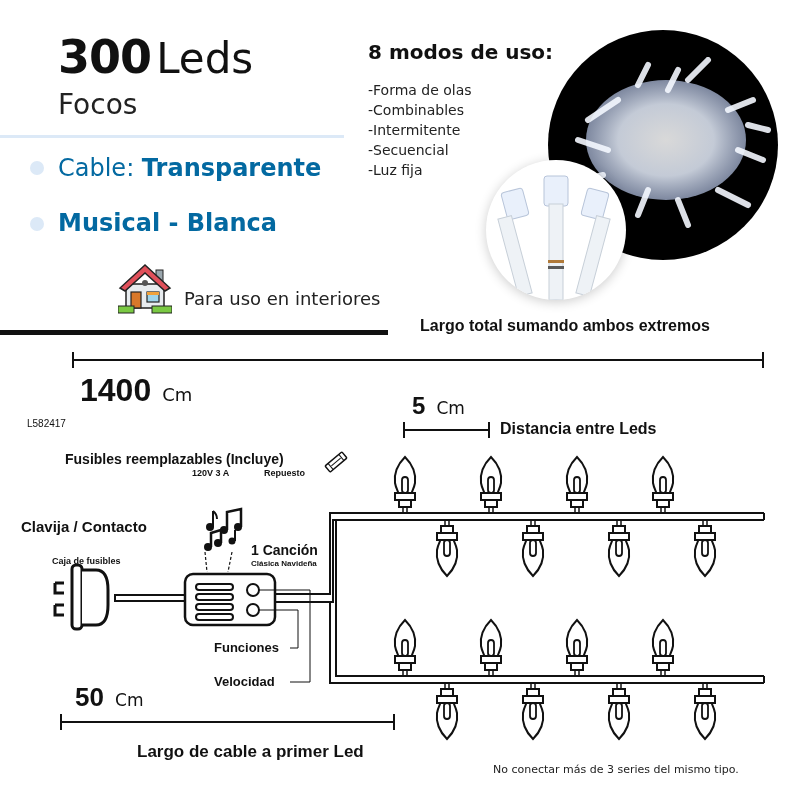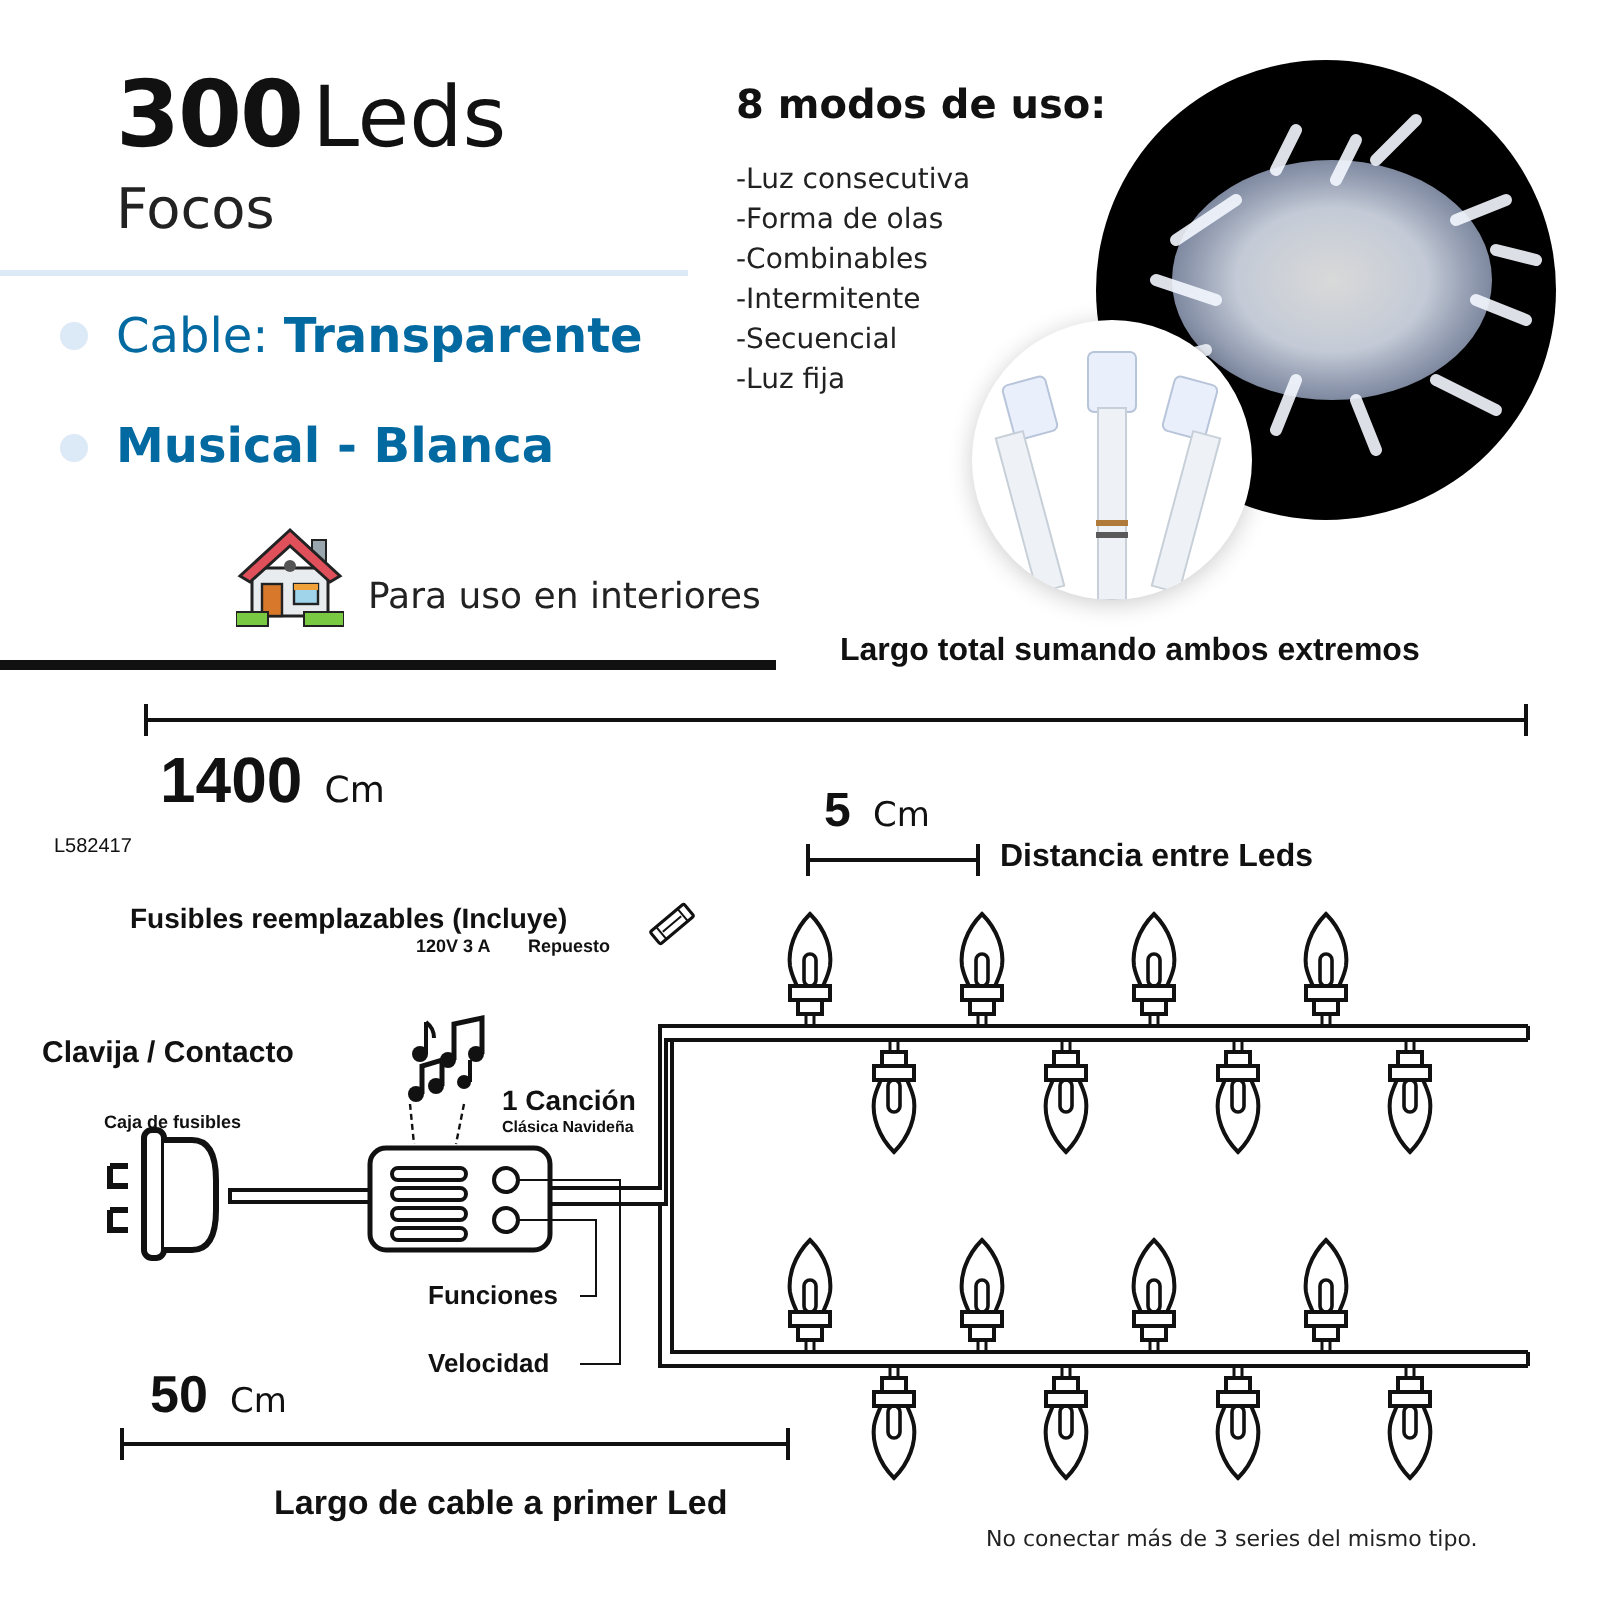--- a/index.html
+++ b/index.html
@@ -53,21 +53,20 @@
     <rect x="0" y="44" width="16" height="7" fill="#7ac943" stroke="#222" stroke-width="1"></rect>
     <rect x="34" y="44" width="20" height="7" fill="#7ac943" stroke="#222" stroke-width="1"></rect>
   </svg>
 </div>
 <div class="abs" style="left:184px;top:288px;font-size:18px;color:#222;">Para uso en interiores</div>
 
 <div class="abs heavy-line" style="left:0;top:330px;width:388px;"></div>
 
 <div class="abs modes-title" style="left:368px;top:12px;margin-top:28px;">8 modos de uso:</div>
 <div class="abs" style="left:368px;top:80px;">
-  <div class="mode-item">-Luz consecutiva</div>
   <div class="mode-item">-Forma de olas</div>
   <div class="mode-item">-Combinables</div>
   <div class="mode-item">-Intermitente</div>
   <div class="mode-item">-Secuencial</div>
   <div class="mode-item">-Luz fija</div>
 </div>
 
 <div class="abs" style="left:548px;top:30px;width:230px;height:230px;">
   <svg width="230" height="230" viewBox="0 0 230 230">
     <defs>
@@ -127,21 +126,21 @@
 <div class="abs" style="left:412px;top:392px;">
   <span class="bold-cond" style="font-size:24px;">5</span>
   <span style="font-size:17px;margin-left:6px;">Cm</span>
 </div>
 <div class="abs dim-line" style="left:403px;top:429px;width:87px;"></div>
 <div class="abs tick" style="left:403px;top:422px;height:16px;"></div>
 <div class="abs tick" style="left:488px;top:422px;height:16px;"></div>
 <div class="abs bold-cond" style="left:500px;top:420px;font-size:16px;">Distancia entre Leds</div>
 
 <div class="abs bold-cond" style="left:65px;top:451px;font-size:14px;">Fusibles reemplazables (Incluye)</div>
-<div class="abs bold-cond" style="left:192px;top:468px;font-size:9px;margin-left:16px;">120V 3 A</div>
+<div class="abs bold-cond" style="left:192px;top:468px;font-size:9px;">120V 3 A</div>
 <div class="abs bold-cond" style="left:264px;top:468px;font-size:9px;">Repuesto</div>
 <div class="abs" style="left:322px;top:448px;">
   <svg width="28" height="28" viewBox="0 0 28 28">
     <g transform="rotate(-40 14 14)">
       <rect x="3" y="10" width="22" height="8" rx="1" fill="#fff" stroke="#111" stroke-width="1.5"></rect>
       <line x1="7" y1="10" x2="7" y2="18" stroke="#111"></line>
         <line x1="21" y1="10" x2="21" y2="18" stroke="#111"></line>
       <line x1="8" y1="14" x2="20" y2="14" stroke="#111"></line>
     </g>
   </svg>

